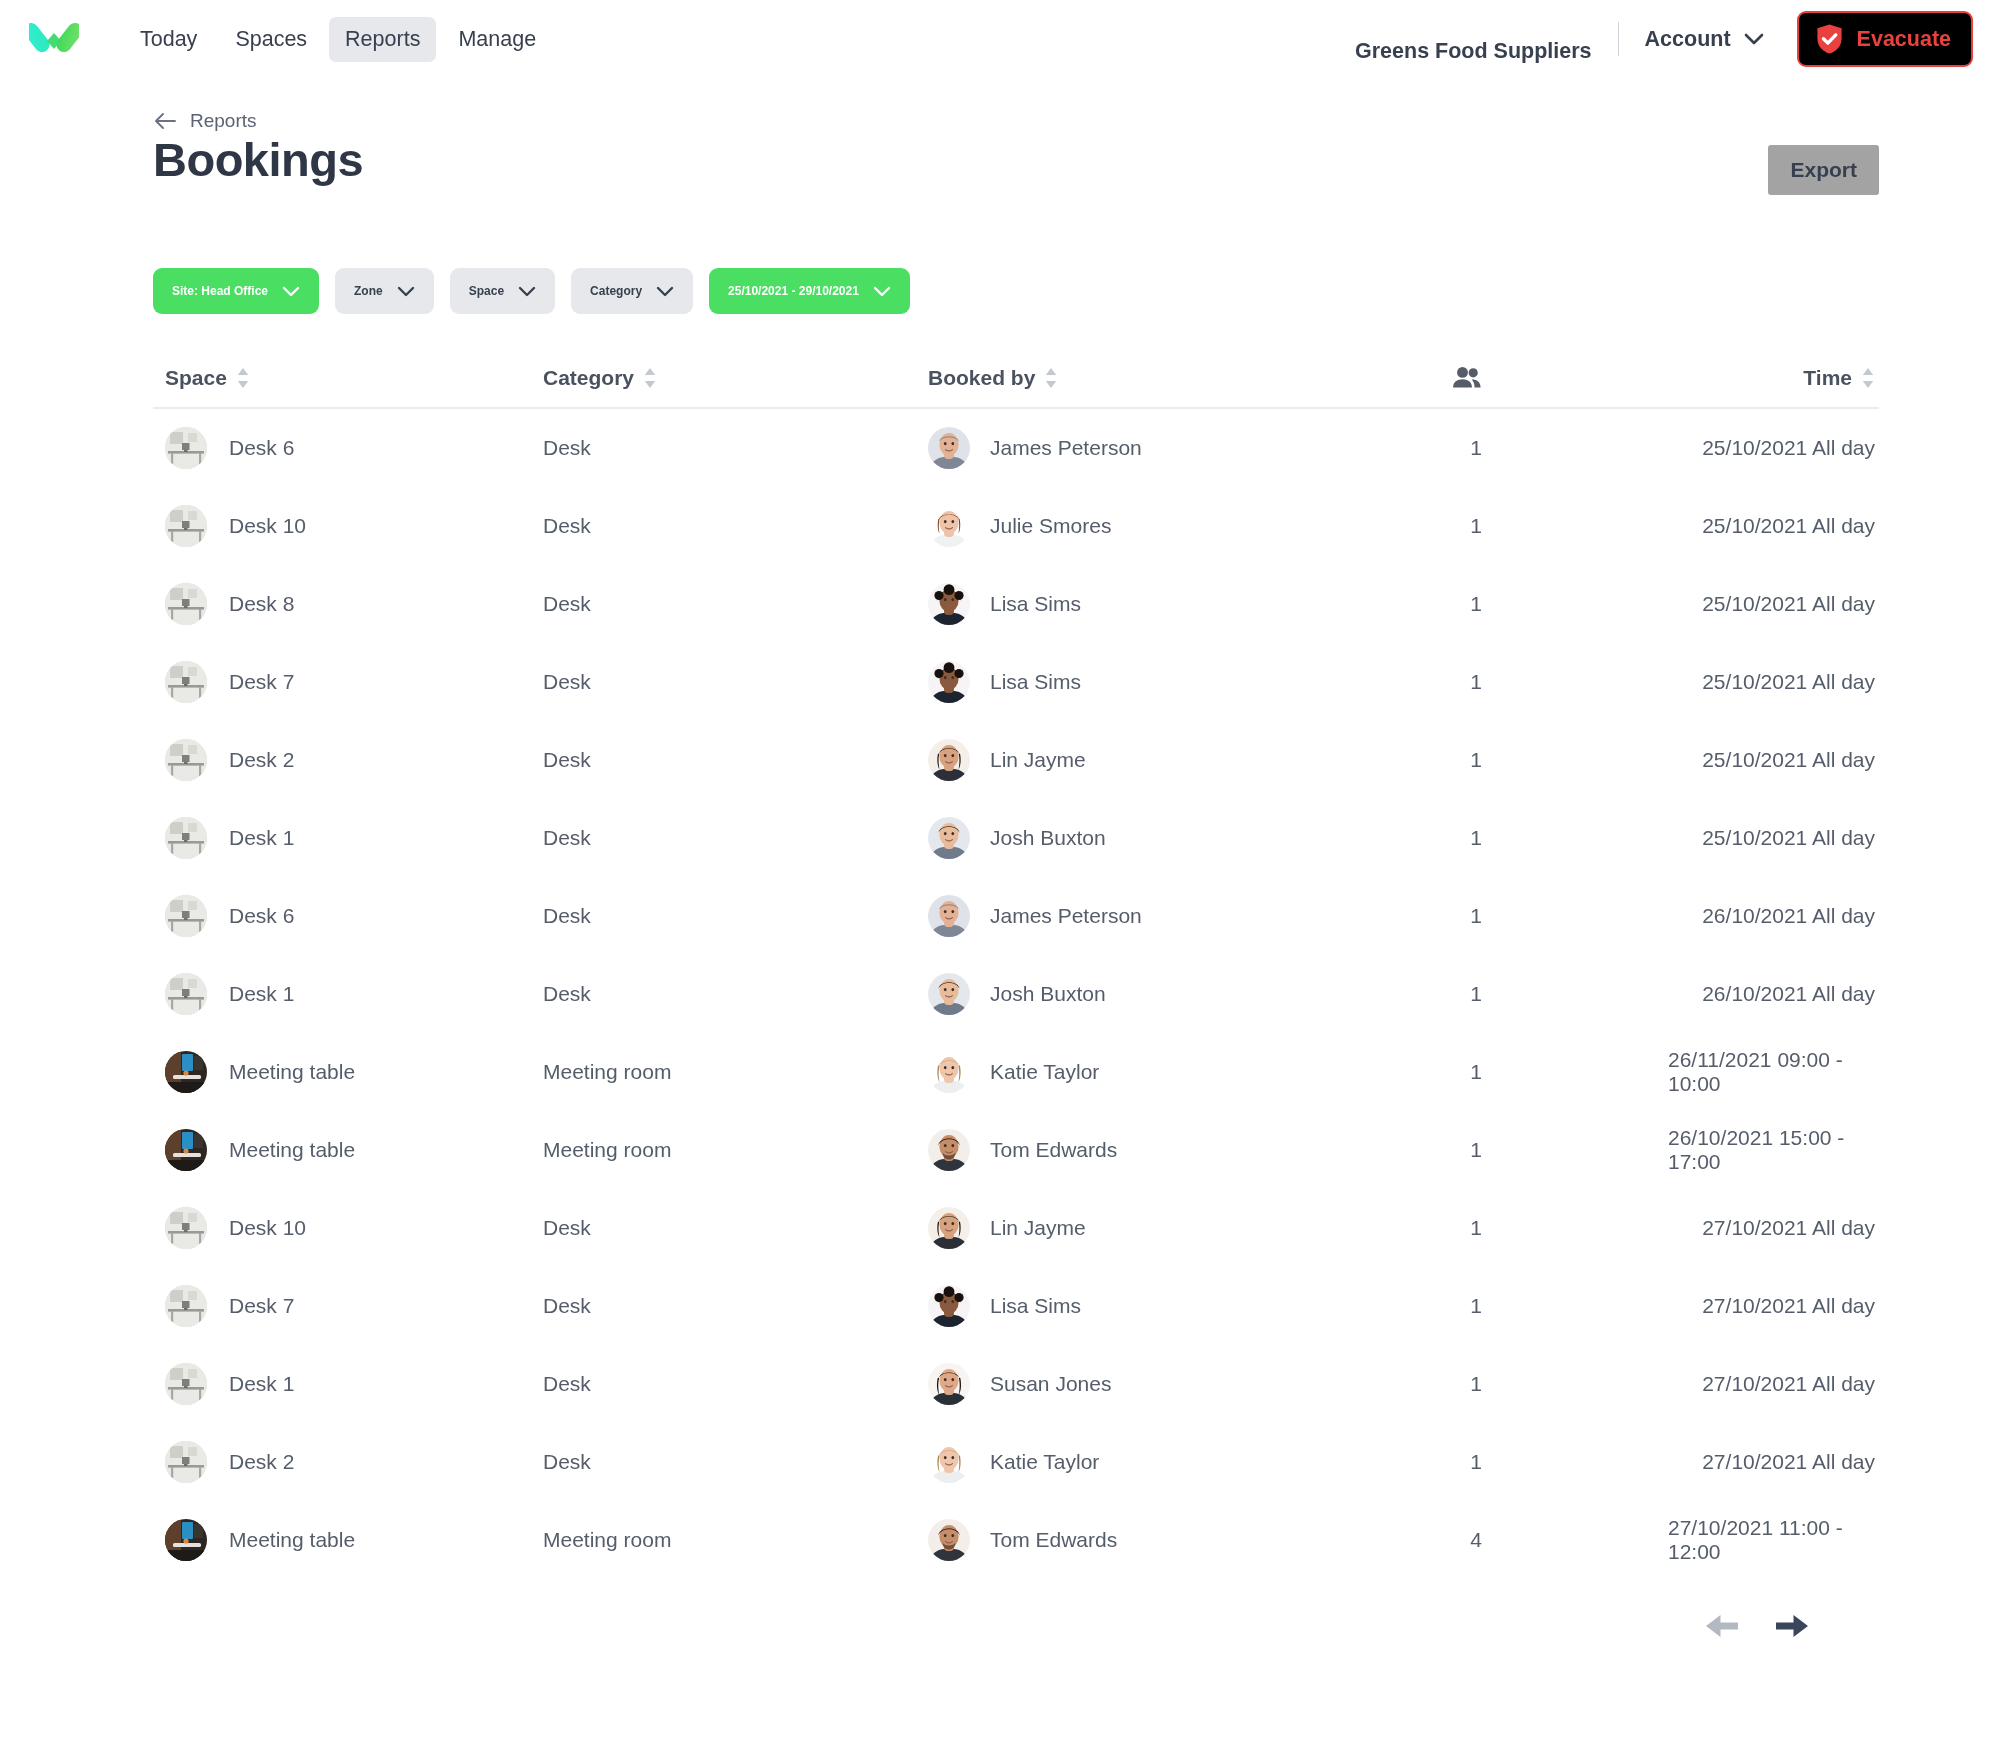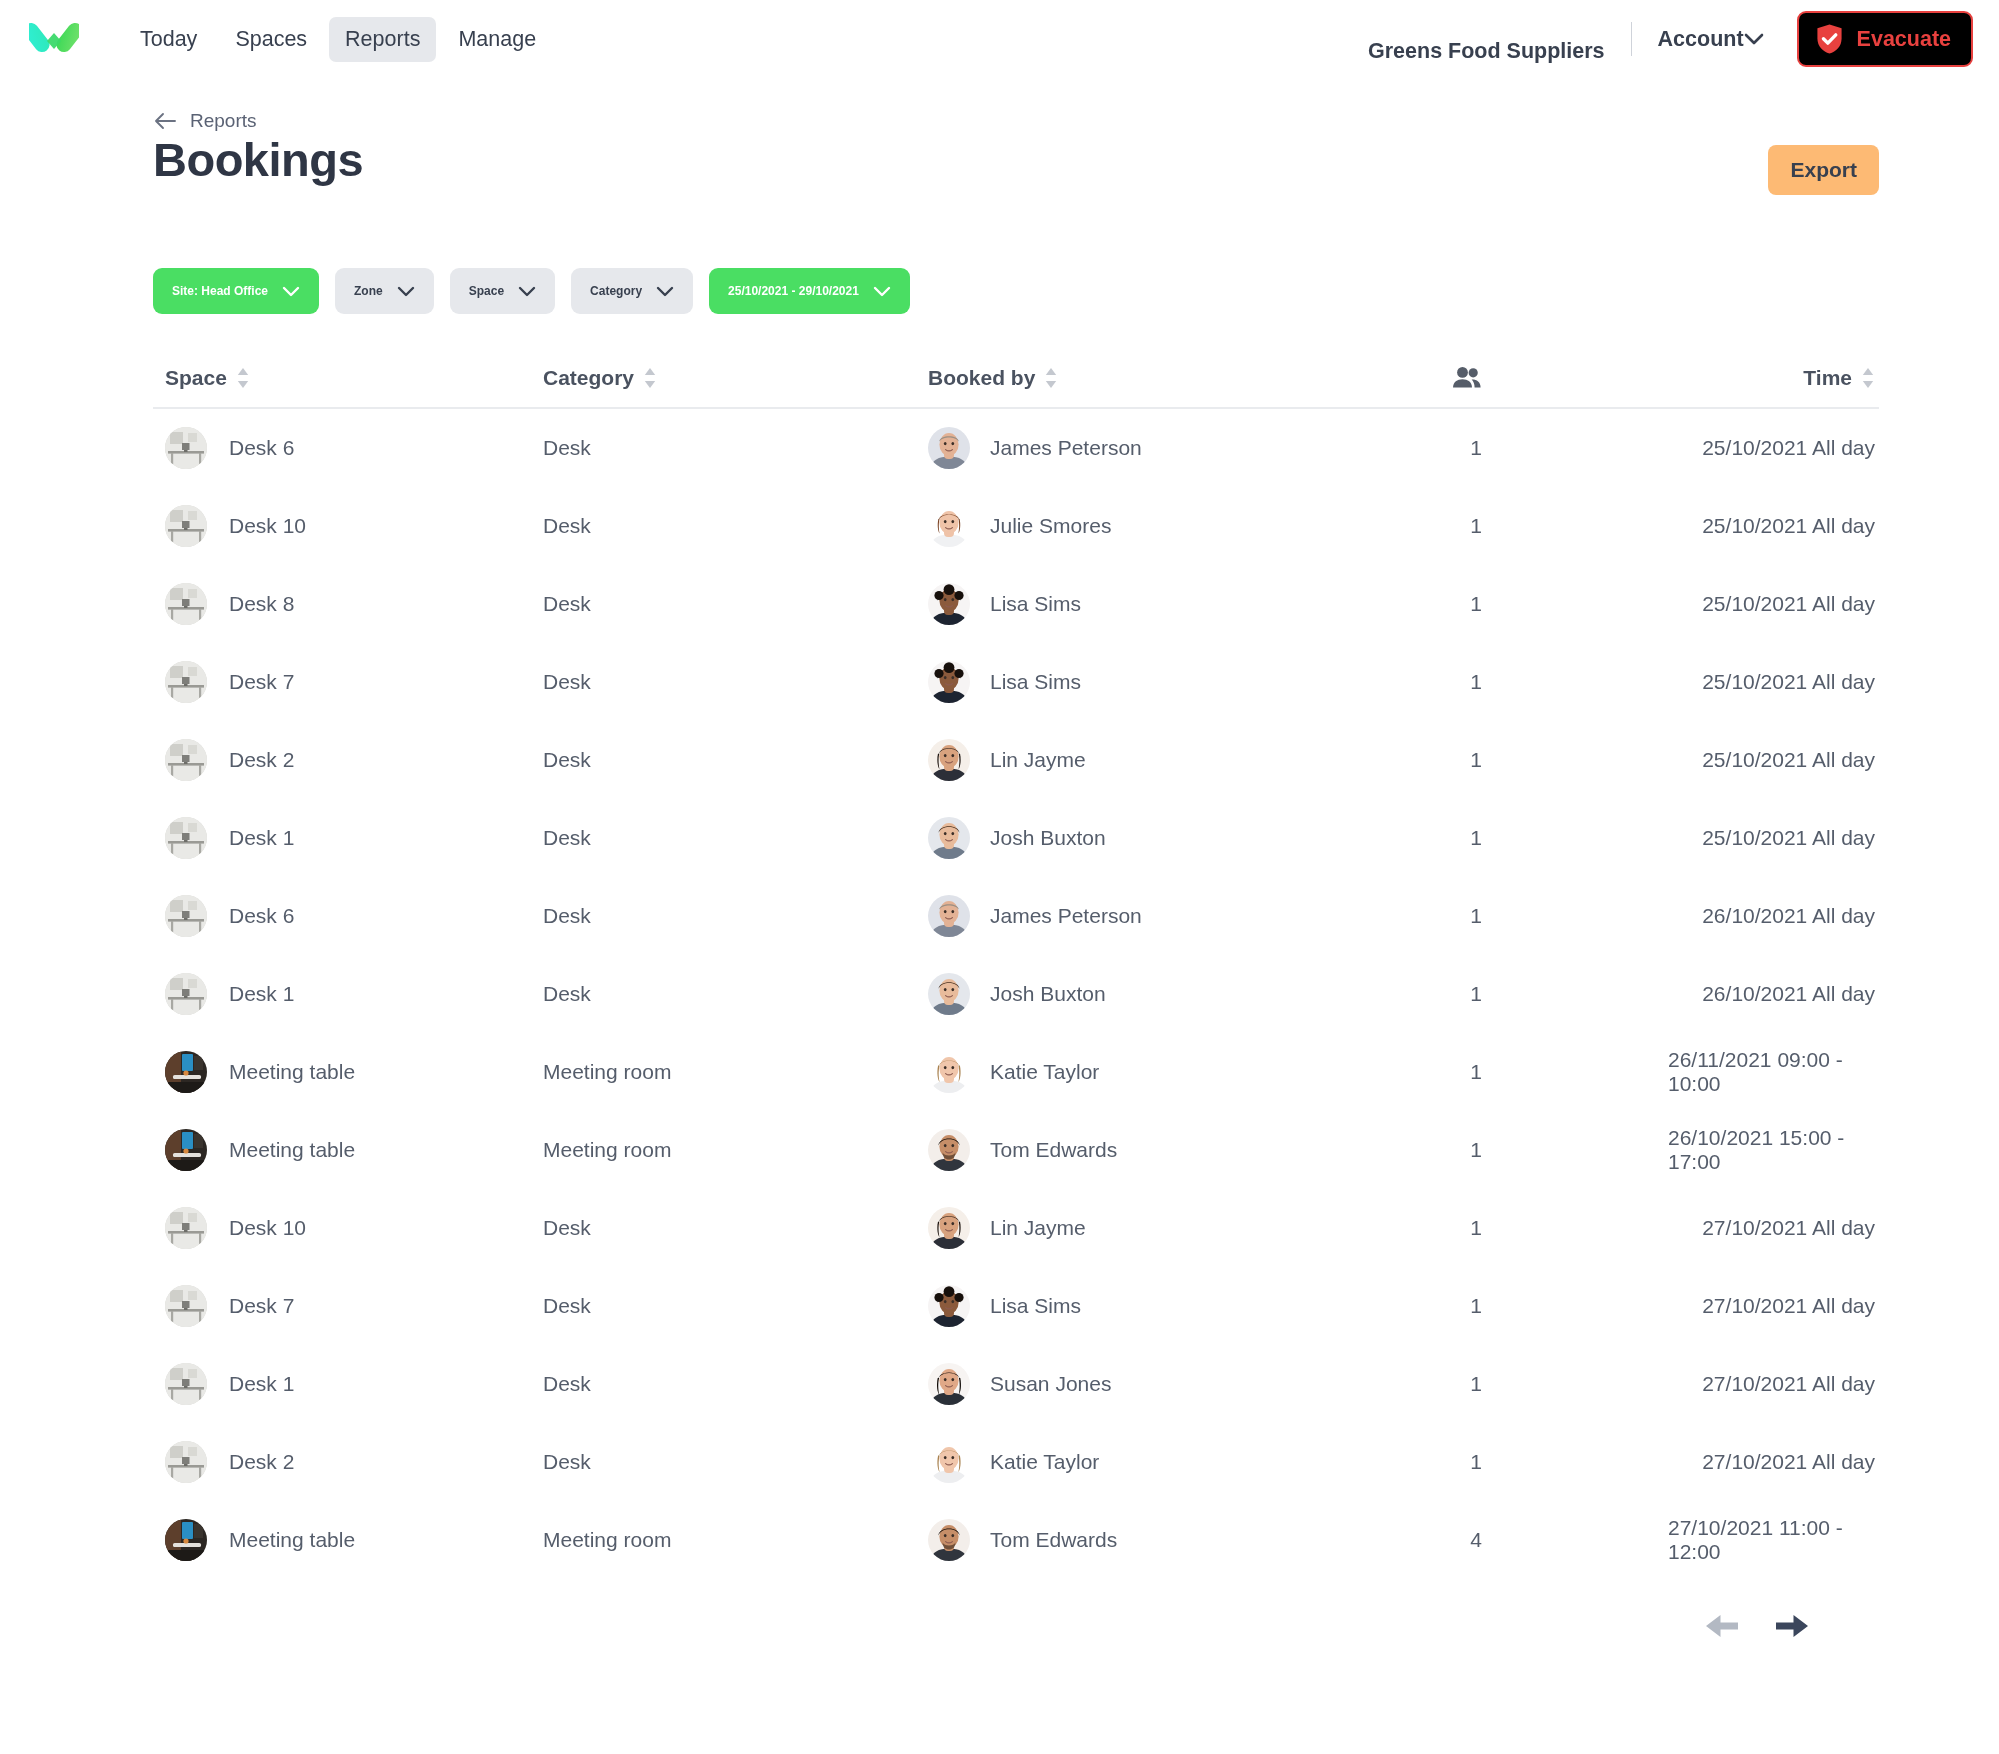--- a/index.html
+++ b/index.html
@@ -51,20 +51,21 @@
   }
   .nav-divider {
     width: 1px;
     height: 34px;
     background: #cfd3da;
     margin: 0 26px;
   }
   .account-wrap {
     display: flex;
     align-items: center;
+    gap: 13px;
     cursor: pointer;
     justify-content: space-between;
   }
   .account-label {
     font-size: 21.5px;
     color: #38404f;
     font-weight: 600;
   }
   .evac-btn {
     margin-left: 33px;
@@ -107,23 +108,23 @@
   }
   .page-title {
     font-size: 47px;
     font-weight: 700;
     color: #2f3645;
     letter-spacing: -0.5px;
   }
   .export-btn {
     margin-left: auto;
     margin-top: 13px;
-    background: #fdba74;
+    background: #a3a3a3;
     border: none;
-    border-radius: 8px;
+    border-radius: 3px;
     padding: 13px 22px;
     font-size: 21px;
     font-weight: 600;
     color: #38404f;
     font-family: "Liberation Sans", sans-serif;
     cursor: pointer;
   }
 
   
   .filters {

